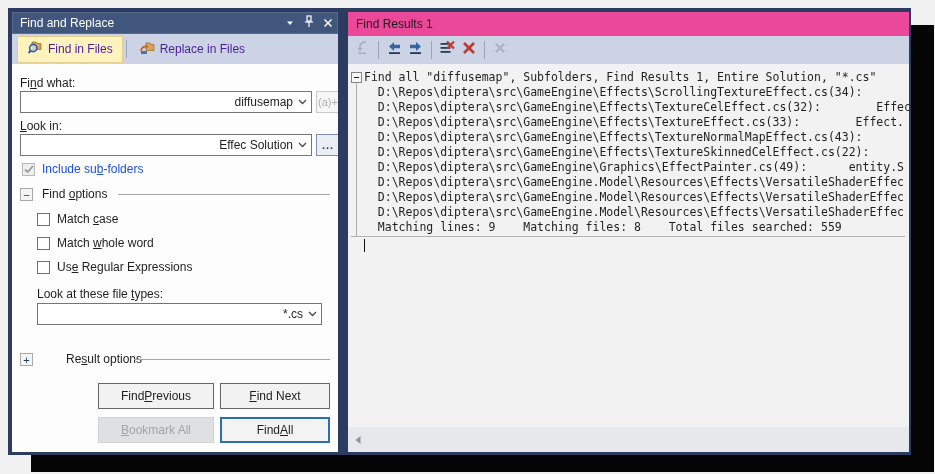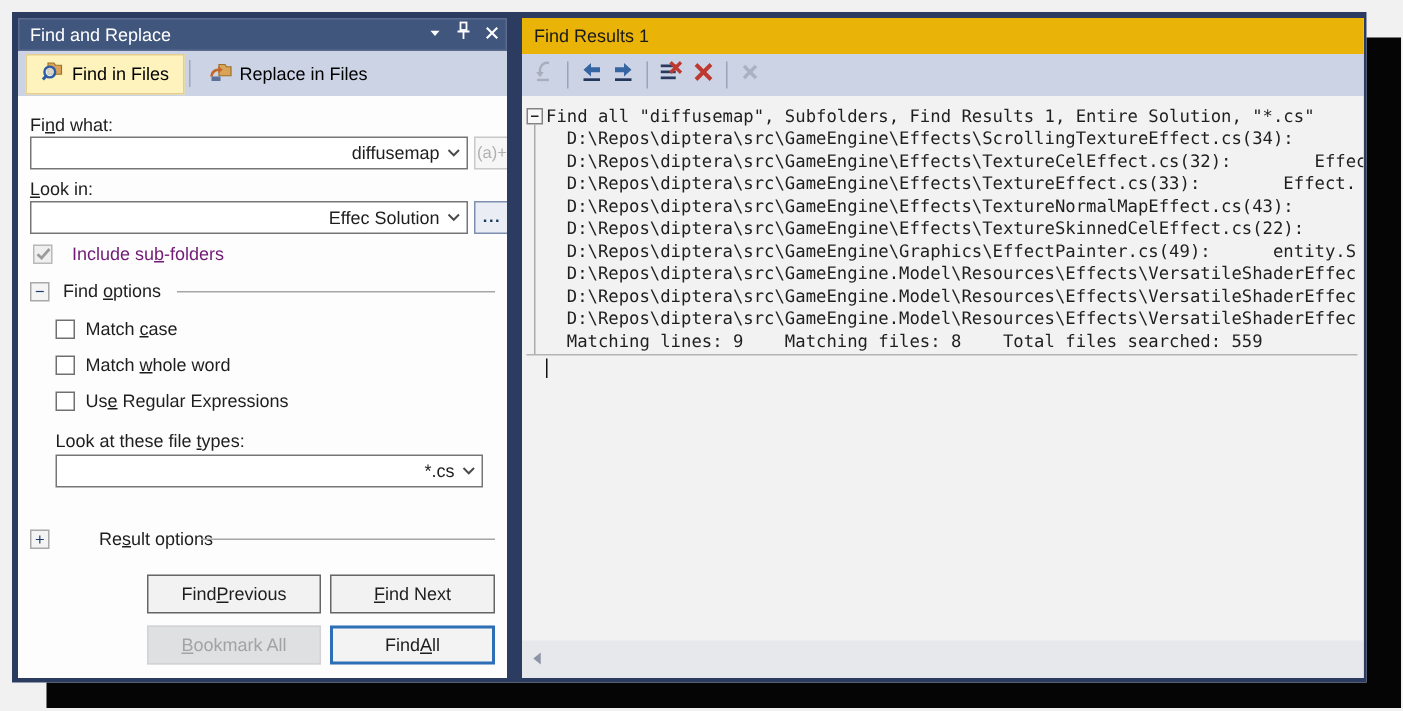--- a/index.html
+++ b/index.html
@@ -10,26 +10,26 @@
           border-style:solid;border-color:#2B3C60;border-width:4px 2px 3px 4px;
           background:#FFFFFF;box-shadow:23px 17px 0 0 #050505;}
   
   #left-panel{position:absolute;left:0;top:0;width:326px;height:440px;background:#FDFDFE;}
   .titlebar{position:absolute;left:0;top:0;width:326px;height:22px;background:#40567D;
             box-shadow:inset 0 0 0 1px #5A6B8F;display:flex;align-items:center;}
   .titlebar .title{color:#FFFFFF;font-size:12px;padding-left:8px;flex:1;}
   .tb-btn{width:17px;height:16px;display:flex;align-items:center;justify-content:center;margin-right:2px;}
   .tabstrip{position:absolute;left:0;top:22px;width:326px;height:30px;background:#CBD3E5;
             display:flex;align-items:center;padding-left:5px;box-sizing:border-box;}
-  .tab{height:25px;display:flex;align-items:center;gap:5px;padding:0 9px;font-size:12px;color:#000000;}
+  .tab{height:25px;display:flex;align-items:center;gap:5px;padding:0 9px;font-size:12px;color:#4c1d95;}
   .tab.active{background:#FEF3BC;border:1px solid #E4CF8E;}
   .tabsep{width:1px;height:18px;background:#9FA8BC;margin:0 3px;}
   #lp-content{position:absolute;left:0;top:52px;width:326px;height:388px;background:#FDFDFE;}
   .lbl{position:absolute;font-size:12px;color:#1E1E1E;white-space:nowrap;}
-  .lbl.dis{color:#701a75;margin-left:6px;}
+  .lbl.dis{color:#1d4ed8;}
   .combo{position:absolute;height:22px;background:#FFFFFF;border:1px solid #767676;box-sizing:border-box;
          display:flex;align-items:center;font-size:12px;color:#1E1E1E;}
   .combo .val{flex:1;padding-left:6px;white-space:nowrap;overflow:hidden;text-align:right;}
   .combo .chev{width:18px;display:flex;align-items:center;justify-content:center;}
   .sidebtn{position:absolute;width:24px;height:22px;box-sizing:border-box;display:flex;
            align-items:center;justify-content:center;font-size:11px;}
   .sidebtn.dis{border:1px solid #C9C9C9;background:#F6F6F6;color:#B0B0B0;}
   .sidebtn.en{border:1px solid #7E8FB0;background:#EAEDF4;color:#16365C;font-weight:bold;letter-spacing:1px;}
   .cbrow{position:absolute;display:flex;align-items:center;gap:7px;}
   .cbbox{width:13px;height:13px;box-sizing:border-box;border:1px solid #707070;background:#FFFFFF;
@@ -40,21 +40,21 @@
           align-items:center;justify-content:center;}
   .grule{position:absolute;height:1px;background:#A6A6A6;}
   .btn{position:absolute;height:26px;box-sizing:border-box;display:flex;align-items:center;
        justify-content:center;font-size:12px;color:#1E1E1E;background:#F2F2F3;border:1px solid #666666;}
   .btn.disabled{background:#DFE0E2;color:#A2A3A5;border:1px solid #D2D2D4;}
   .btn.default{border:2px solid #2D6FB4;background:#F3F3F4;}
   
   #splitter{position:absolute;left:326px;top:0;width:10px;height:440px;background:#2B3C60;}
   
   #right-panel{position:absolute;left:336px;top:0;width:561px;height:440px;background:#F2F2F2;}
-  .r-titlebar{position:absolute;left:0;top:0;width:561px;height:24px;background:#eab308;
+  .r-titlebar{position:absolute;left:0;top:0;width:561px;height:24px;background:#ec4899;
               display:flex;align-items:center;}
   .r-titlebar span{font-size:12px;color:#1A1A1A;padding-left:8px;}
   .r-toolbar{position:absolute;left:0;top:24px;width:561px;height:28px;background:#CBD3E5;
              display:flex;align-items:center;padding-left:4px;box-sizing:border-box;}
   .ticon{width:22px;height:22px;display:flex;align-items:center;justify-content:center;}
   .tsep{width:1px;height:18px;background:#9AA3B8;margin:0 4px;}
   #r-results{position:absolute;left:0;top:52px;width:561px;height:363px;background:#F2F2F2;overflow:hidden;}
   #rows{position:absolute;left:16px;top:6px;right:0;
         font-family:"DejaVu Sans Mono",monospace;font-size:11.5px;line-height:15px;color:#1F1F1F;}
   .rrow{white-space:pre;height:15px;overflow:hidden;}

